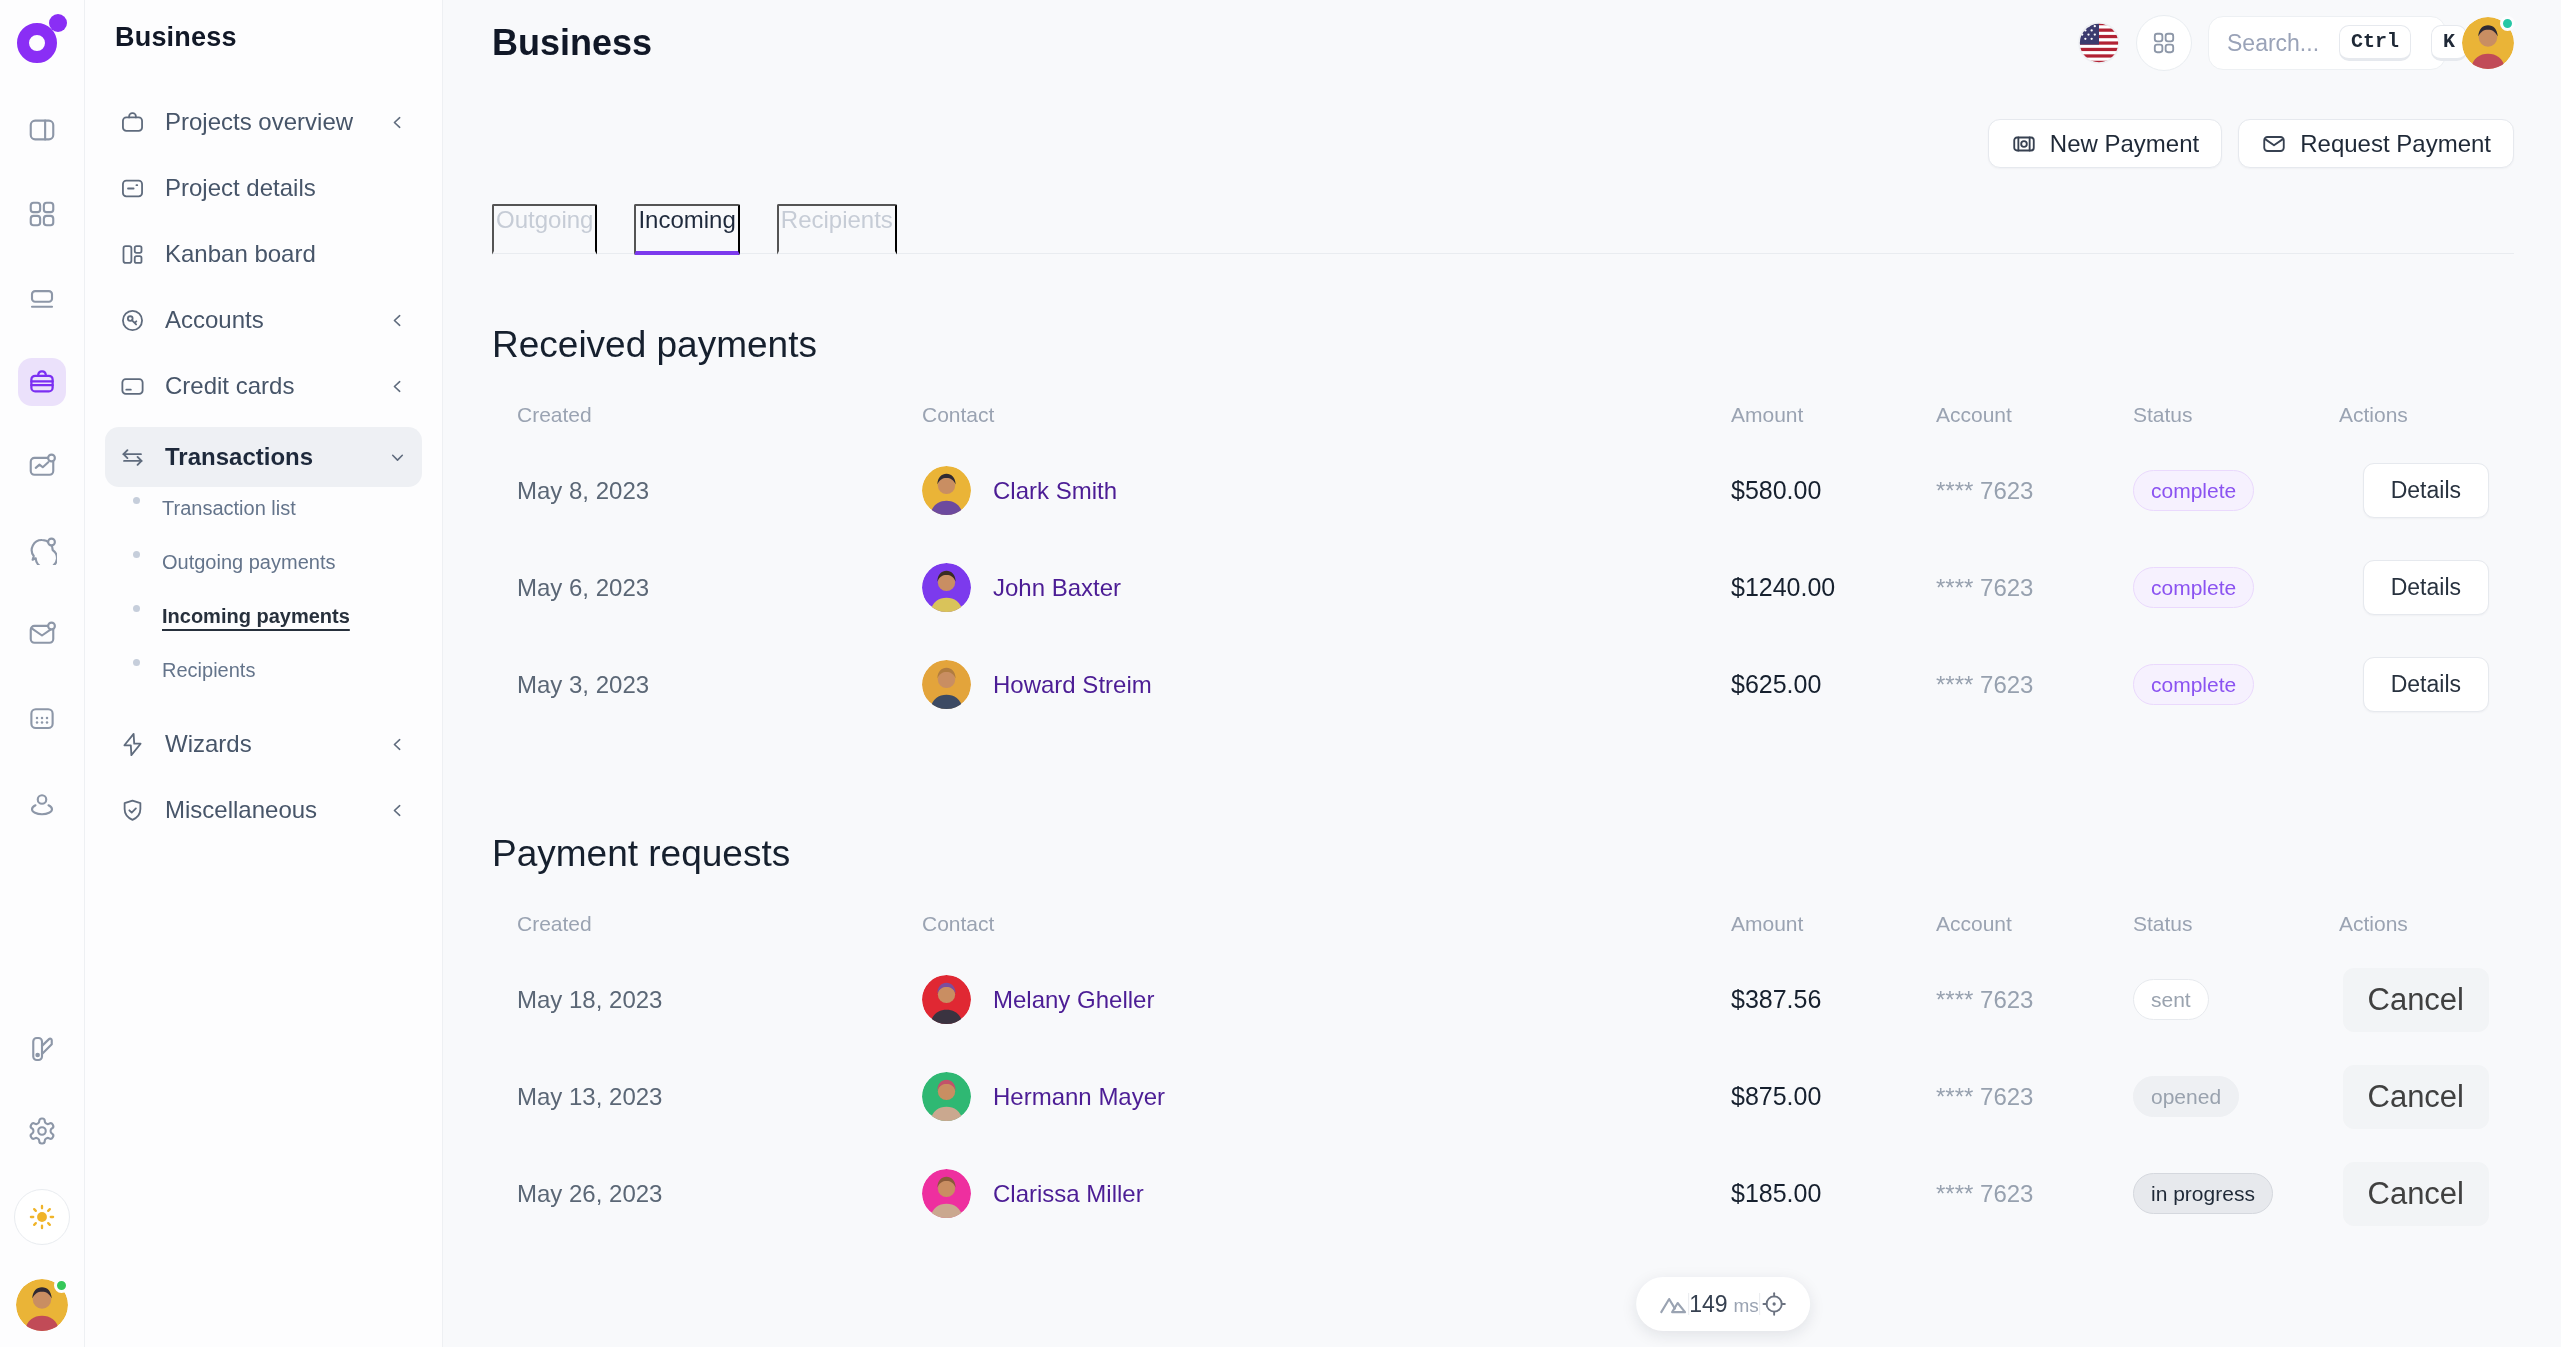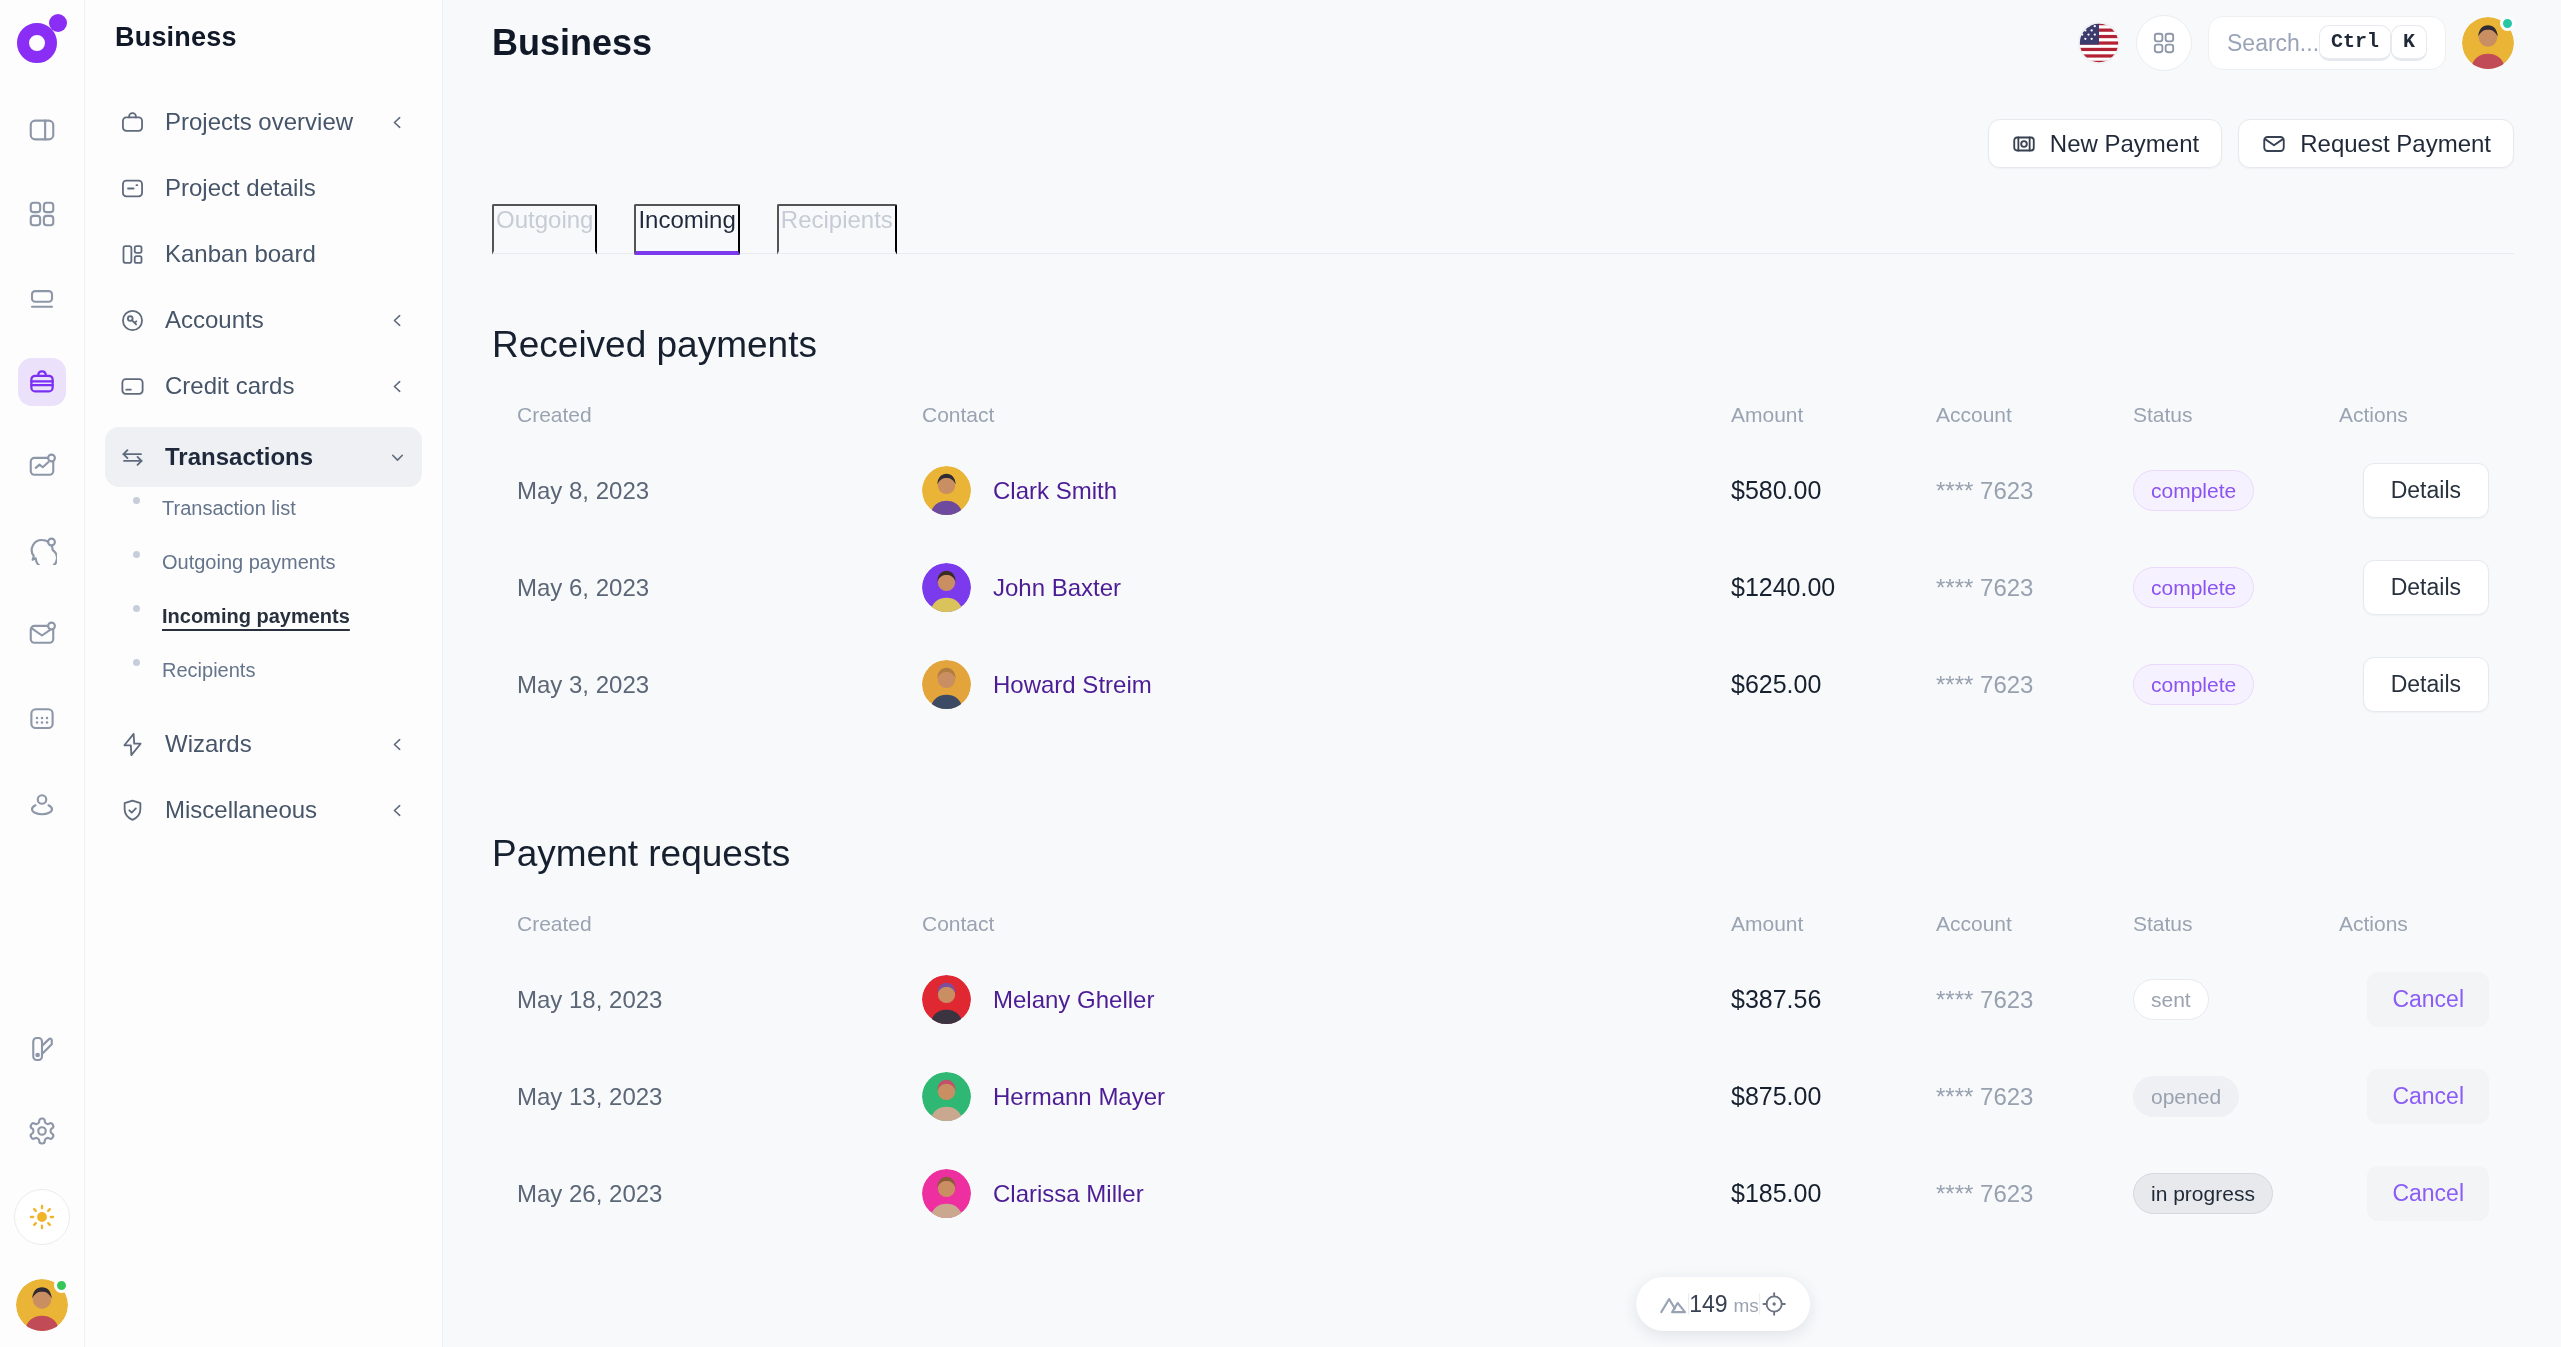--- a/index.html
+++ b/index.html
@@ -89,21 +89,21 @@
   .top-right { margin-left: auto; display: flex; align-items: center; gap: 16px; }
   .flag-btn { width: 42px; height: 42px; border-radius: 50%; border: none; background: transparent; padding: 0; cursor: pointer; display: flex; }
   .flag-btn svg { width: 42px; height: 42px; }
   .circle-btn {
     width: 56px; height: 56px; border-radius: 50%; background: #fff; border: 1px solid #e9edf1;
     display: flex; align-items: center; justify-content: center; cursor: pointer; color: #8d97a8;
   }
   .circle-btn svg { width: 26px; height: 26px; }
   .search {
     width: 238px; height: 54px; border-radius: 15px; background: #fff; border: 1px solid #edf0f3;
-    display: flex; align-items: center; padding: 0 10px 0 18px; gap: 0;
+    display: flex; align-items: center; padding: 0 10px 0 18px; gap: 20px;
   }
   .search input {
     width: 92px; border: none; outline: none; background: transparent;
     font-family: inherit; font-size: 23px; color: #374151;
   }
   .search input::placeholder { color: #9aa3b8; }
   .kbd {
     font-family: "Liberation Mono", "DejaVu Sans Mono", monospace;
     font-size: 20px; font-weight: 700; color: #1f2937;
     background: #fff; border: 1px solid #e6e9ee; border-bottom-width: 3px;
@@ -148,21 +148,21 @@
   .badge--opened { background: #eef0f3; border: 1px solid #eef0f3; color: #99a2ae; }
   .badge--progress { background: #e7e9ed; border: 1px solid #d5d8de; color: #1f2937; }
   .cell-actions { display: flex; justify-content: flex-end; padding-right: 25px; }
   .btn-details {
     background: #fff; border: 1px solid #e6e9ee; border-radius: 11px; padding: 13px 27px;
     font-family: inherit; font-size: 23px; font-weight: 500; color: #28323f; cursor: pointer;
     box-shadow: 0 1px 2px rgba(16,24,40,.04);
   }
   .btn-cancel {
     background: #f2f4f6; border: 1px solid #f2f4f6; border-radius: 11px; padding: 13px 24px;
-    font-family: inherit; font-size: 23px; color: #8b5cf6; cursor: pointer;
+    font-family: inherit; font-size: 31px; color: #404040; cursor: pointer;
   }
 
   
   .dev-pill {
     position: absolute; left: 1280px; bottom: 16px; transform: translateX(-50%);
     height: 54px; background: #fff; border-radius: 27px; padding: 0 22px;
     display: flex; align-items: center; 
     box-shadow: 0 4px 16px rgba(20,30,50,.10);
   }
   .dev-pill .sep { width: 1px; height: 22px; background: #e8eaee; }

